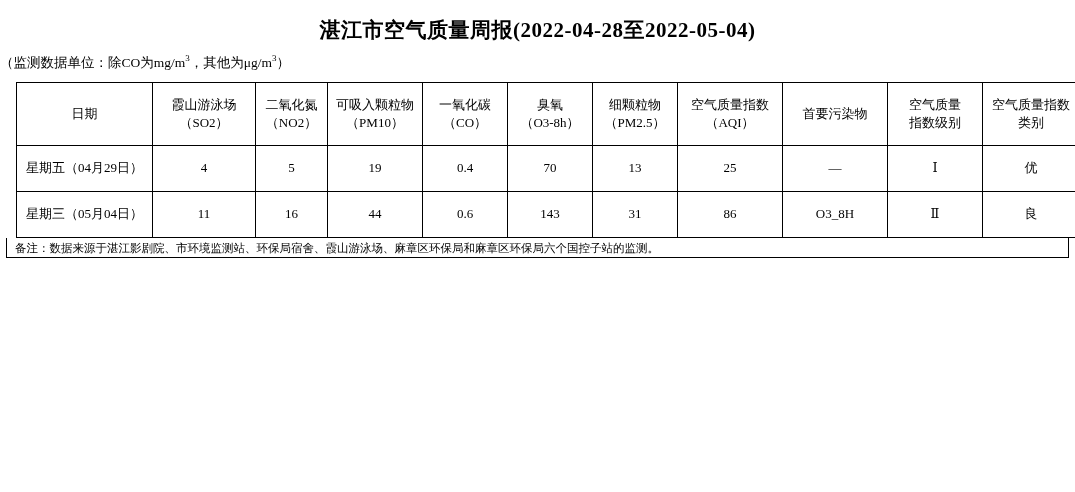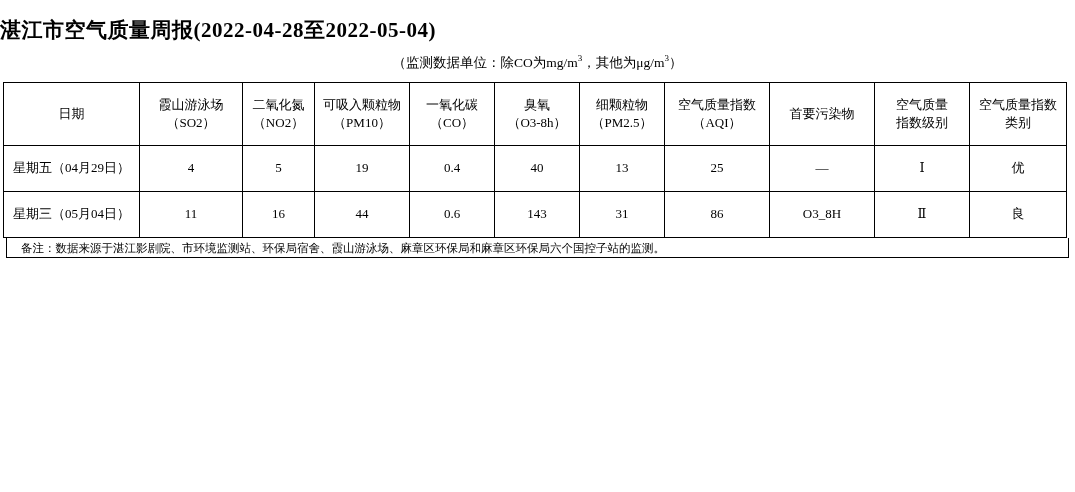--- a/index.html
+++ b/index.html
@@ -14,40 +14,40 @@
     color: #000;
     overflow: hidden;
   }
   .page {
     width: 1075px;
     height: 492px;
     position: relative;
     box-sizing: border-box;
   }
   .title {
+    text-align: center;
     font-family: "Liberation Serif", "DejaVu Serif", serif;
     font-weight: bold;
     font-size: 21px;
     letter-spacing: 0.5px;
     margin-top: 16px;
     margin-bottom: 0;
   }
   .subtitle {
-    text-align: center;
     font-size: 13.5px;
     margin-top: 9px;
     margin-bottom: 10px;
     font-family: "Liberation Serif", "DejaVu Serif", serif;
   }
   .subtitle sup {
     font-size: 9px;
     vertical-align: super;
   }
   .tablewrap {
-    margin: 0 3px;
+    margin: 0 16px;
   }
   table.report {
     border-collapse: collapse;
     width: 1063px;
     table-layout: fixed;
     font-size: 13px;
   }
   table.report th, table.report td {
     border: 1px solid #000;
     text-align: center;
@@ -71,21 +71,21 @@
   .hdr-line {
     display: block;
   }
   .note {
     border: 1px solid #000;
     border-top: none;
     width: 1063px;
     margin: 0 6px;
     box-sizing: border-box;
     font-size: 11.5px;
-    padding: 3px 6px 4px 14px;
+    padding: 3px 6px 4px 8px;
     line-height: 1.3;
     height: 20px;
     font-family: "Liberation Serif", "DejaVu Serif", serif;
   }
   
   col.c0 { width: 136px; }
   col.c1 { width: 103px; }
   col.c2 { width: 72px; }
   col.c3 { width: 95px; }
   col.c4 { width: 85px; }
@@ -168,21 +168,21 @@
           </th>
         </tr>
       </thead>
       <tbody>
         <tr>
           <td class="datecell">星期五（04月29日）</td>
           <td>4</td>
           <td>5</td>
           <td>19</td>
           <td>0.4</td>
-          <td>40</td>
+          <td>70</td>
           <td>13</td>
           <td>25</td>
           <td>—</td>
           <td>Ⅰ</td>
           <td>优</td>
         </tr>
         <tr>
           <td class="datecell">星期三（05月04日）</td>
           <td>11</td>
           <td>16</td>

